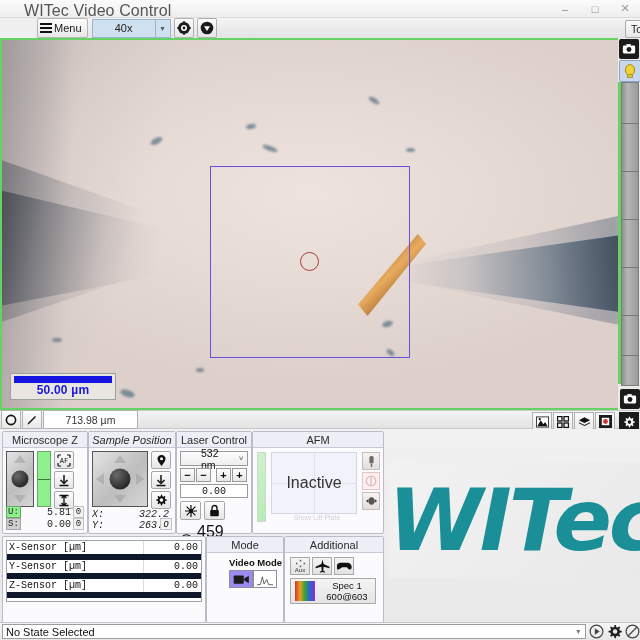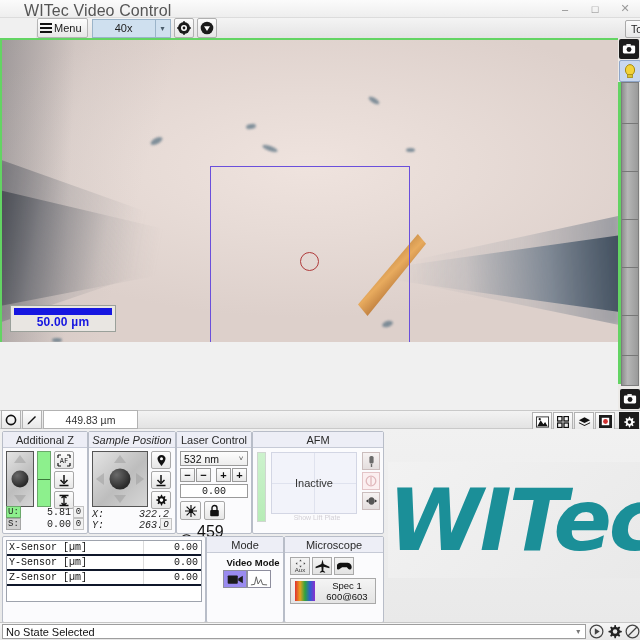--- a/index.html
+++ b/index.html
@@ -70,21 +70,21 @@
     font-size:10.5px;color:#222;display:flex;align-items:center;
   }
   .topgear{
     position:absolute;right:1px;top:1px;width:19px;height:19px;
     background:#1b1b1b;border-radius:2px;display:flex;align-items:center;justify-content:center;
   }
 
   
   .videowrap{position:absolute;left:0;top:38px;width:640px;height:372px;}
   .video{
-    position:absolute;left:0;top:0;width:618px;height:304px;
+    position:absolute;left:0;top:0;width:618px;height:372px;
     overflow:hidden;
     background:
       radial-gradient(ellipse 60% 50% at 50% 42%, #efe3de 0%, #e7dbd6 45%, #ddd0cb 100%);
   }
   .bg-hash{position:absolute;inset:0;
     background:
       linear-gradient(105deg, rgba(120,120,125,.30) 0%, rgba(150,148,150,.10) 14%, rgba(0,0,0,0) 26%),
       linear-gradient(92deg, rgba(90,92,98,.35) 0%, rgba(0,0,0,0) 12%);
   }
   
@@ -212,40 +212,40 @@
   }
   .numrow{display:flex;align-items:center;font-size:10px;color:#222;font-family:"Liberation Mono",monospace;}
   .tagU{background:#8df08d;border:1px solid #6aa86a;padding:0 1px;font-size:9px;font-family:"Liberation Mono",monospace;}
   .valbox{border:1px solid #c3c3c3;background:#f2f2f2;width:9px;text-align:center;font-size:9px;}
 
   .combo{
     height:15px;background:linear-gradient(#fdfdfd,#ededed);
     border:1px solid #9a9a9a;display:flex;align-items:center;
     font-size:10.5px;color:#111;padding-left:3px;box-sizing:border-box;
   }
-  .combo .cv{flex:1;}
+  .combo .cv{flex:1;margin-left:17px;}
   .combo .ca{width:12px;text-align:center;color:#555;font-size:8px;}
   .pmbtn{width:15px;height:14px;background:linear-gradient(#fdfdfd,#e7e7e7);border:1px solid #9a9a9a;display:flex;align-items:center;justify-content:center;font-size:11px;font-weight:bold;color:#111;box-sizing:border-box;}
   .txtfield{height:14px;background:#fff;border:1px solid #9a9a9a;display:flex;align-items:center;justify-content:center;font-size:10px;color:#111;box-sizing:border-box;font-family:"Liberation Mono",monospace;}
 
   .afmbox{
     position:absolute;left:18px;top:4px;width:84px;height:60px;
     background:#f2f3fa;border:1px solid #d3d6e4;
     display:flex;align-items:center;justify-content:center;
-    font-size:11px;color:#333;
+    font-size:16px;color:#333;
   }
   .afmcross-v{position:absolute;left:50%;top:0;width:1px;height:100%;background:#dfe2ee;}
   .afmcross-h{position:absolute;left:0;top:50%;width:100%;height:1px;background:#dfe2ee;}
   .afmgreen{position:absolute;left:4px;top:4px;width:7px;height:68px;background:linear-gradient(#cdf2cd,#b6ecb6);border:1px solid #cfd6d0;}
   .afmbtn{width:16px;height:16px;background:linear-gradient(#f6f2f2,#e4dede);border:1px solid #cbbdbd;display:flex;align-items:center;justify-content:center;}
   .afmfaint{position:absolute;left:18px;top:66px;width:92px;font-size:7px;color:#d3d0d6;text-align:center;}
 
   
   .sttable{position:absolute;left:3px;top:3px;right:3px;bottom:3px;background:#fff;border:1px solid #9ea3ad;}
-  .strow{display:flex;height:13px;border-bottom:2px solid #0f172a;font-family:"Liberation Mono",monospace;font-size:10px;color:#111;}
+  .strow{display:flex;height:13px;border-bottom:6px solid #0f172a;font-family:"Liberation Mono",monospace;font-size:10px;color:#111;}
   .stname{width:134px;padding-left:2px;border-right:1px solid #dcdcdc;display:flex;align-items:center;}
   .stval{flex:1;text-align:right;padding-right:3px;display:flex;align-items:center;justify-content:flex-end;}
 
   .modelbl{font-size:9.5px;font-weight:bold;color:#111;}
   .modebtn{width:24px;height:18px;border:1px solid #8e8e9e;display:flex;align-items:center;justify-content:center;box-sizing:border-box;}
   .modebtn.on{background:#9a8bf0;}
   .modebtn.off{background:#fff;}
   .addbtn{width:20px;height:18px;background:linear-gradient(#f4f4f4,#e2e2e2);border:1px solid #a9a9a9;display:flex;align-items:center;justify-content:center;box-sizing:border-box;}
   .specbtn{
     margin-top:3px;height:26px;width:86px;
@@ -400,21 +400,21 @@
     <div class="vsbtn">
       <svg width="12" height="12" viewBox="0 0 12 12">
           <circle cx="6" cy="6" r="4.6" fill="none" stroke="#111" stroke-width="1.6"></circle>
         </svg>
     </div>
     <div class="vsbtn">
       <svg width="12" height="12" viewBox="0 0 12 12">
           <path d="M1.5 10.5 L3 10 L10 3 L9 2 L2 9 Z" fill="#111"></path>
         </svg>
     </div>
-    <div class="vsfield">449.83 µm</div>
+    <div class="vsfield">713.98 µm</div>
     <div class="vsright">
       <div class="vsbtn">
         <svg width="13" height="12" viewBox="0 0 14 12">
             <rect x="0.5" y="0.5" width="13" height="11" fill="#fff" stroke="#333"></rect>
             <path d="M1.5 10.5 L5 4 L8 8.5 L9.8 6 L12.5 10.5 Z" fill="#111"></path>
             <circle cx="4" cy="3" r="1.2" fill="#111"></circle>
           </svg>
       </div>
       <div class="vsbtn">
         <svg width="12" height="12" viewBox="0 0 12 12">
@@ -442,21 +442,21 @@
             <path d="M8 1 L9.4 1 L9.8 3.1 L11.3 3.8 L13 2.7 L14.1 3.8 L13 5.5 L13.7 7 L15.8 7.4 L15.8 8.8 L13.7 9.2 L13 10.7 L14.1 12.4 L13 13.5 L11.3 12.4 L9.8 13.1 L9.4 15.2 L8 15.2 L7.6 13.1 L6.1 12.4 L4.4 13.5 L3.3 12.4 L4.4 10.7 L3.7 9.2 L1.6 8.8 L1.6 7.4 L3.7 7 L4.4 5.5 L3.3 3.8 L4.4 2.7 L6.1 3.8 L7.6 3.1 Z" fill="#fff"></path>
             <circle cx="8.6" cy="8.1" r="2.4" fill="#1b1b1b"></circle>
           </svg>
       </div>
     </div>
   </div>
 
   <div class="bgfill"></div>
 
   <div class="panel" style="left:2px;top:431px;width:84px;height:101px;">
-    <div class="phdr">Additional Z</div>
+    <div class="phdr">Microscope Z</div>
     <div class="pbody" style="display:flex;padding:3px 2px 0 3px;gap:3px;">
       <div class="joypad" style="width:28px;height:56px;">
         <div class="arw up"></div>
           <div class="arw dn"></div>
         <div class="knob" style="width:17px;height:17px;"></div>
       </div>
       <div class="greenbar" style="height:56px;">
           <div class="mark"></div>
         </div>
       <div style="display:flex;flex-direction:column;gap:2px;text-align:center;">
@@ -625,40 +625,40 @@
         <div class="strow">
           <div class="stname">Z-Sensor [µm]</div>
           <div class="stval">0.00</div>
         </div>
       </div>
     </div>
   </div>
 
   <div class="panel" style="left:206px;top:536px;width:76px;height:85px;">
     <div class="phdr">Mode</div>
-    <div class="pbody" style="padding:4px 0 0 16px;text-align:center;">
+    <div class="pbody" style="padding:4px 0 0 22px;">
       <div class="modelbl">Video Mode</div>
       <div style="display:flex;margin-top:2px;">
         <div class="modebtn on">
           <svg width="17" height="11" viewBox="0 0 18 12">
               <rect x="0.5" y="1.5" width="11" height="9" rx="1" fill="#1b1b1b"></rect>
               <path d="M12 5 L17 2 V10 L12 7 Z" fill="#1b1b1b"></path>
             </svg>
         </div>
         <div class="modebtn off">
           <svg width="18" height="13" viewBox="0 0 20 14">
               <path d="M1 13 L5 12.4 L7 4 L9 12 L12 7 L14 12.6 L19 13" stroke="#555" stroke-width="1" fill="none"></path>
             </svg>
         </div>
       </div>
     </div>
   </div>
 
   <div class="panel" style="left:284px;top:536px;width:98px;height:85px;">
-    <div class="phdr">Microscope</div>
+    <div class="phdr">Additional</div>
     <div class="pbody" style="padding:4px 0 0 5px;">
       <div style="display:flex;gap:2px;">
         <div class="addbtn" style="flex-direction:column;">
           <svg width="11" height="9" viewBox="0 0 12 10">
               <path d="M6 0.6 L7.3 2.4 H4.7 Z M6 9.4 L4.7 7.6 H7.3 Z M0.6 5 L2.4 3.7 V6.3 Z M11.4 5 L9.6 6.3 V3.7 Z" fill="#444"></path>
             </svg>
           <span style="font-size:6px;color:#333;line-height:5px;">Aux</span>
         </div>
         <div class="addbtn">
           <svg width="15" height="14" viewBox="0 0 16 15">

